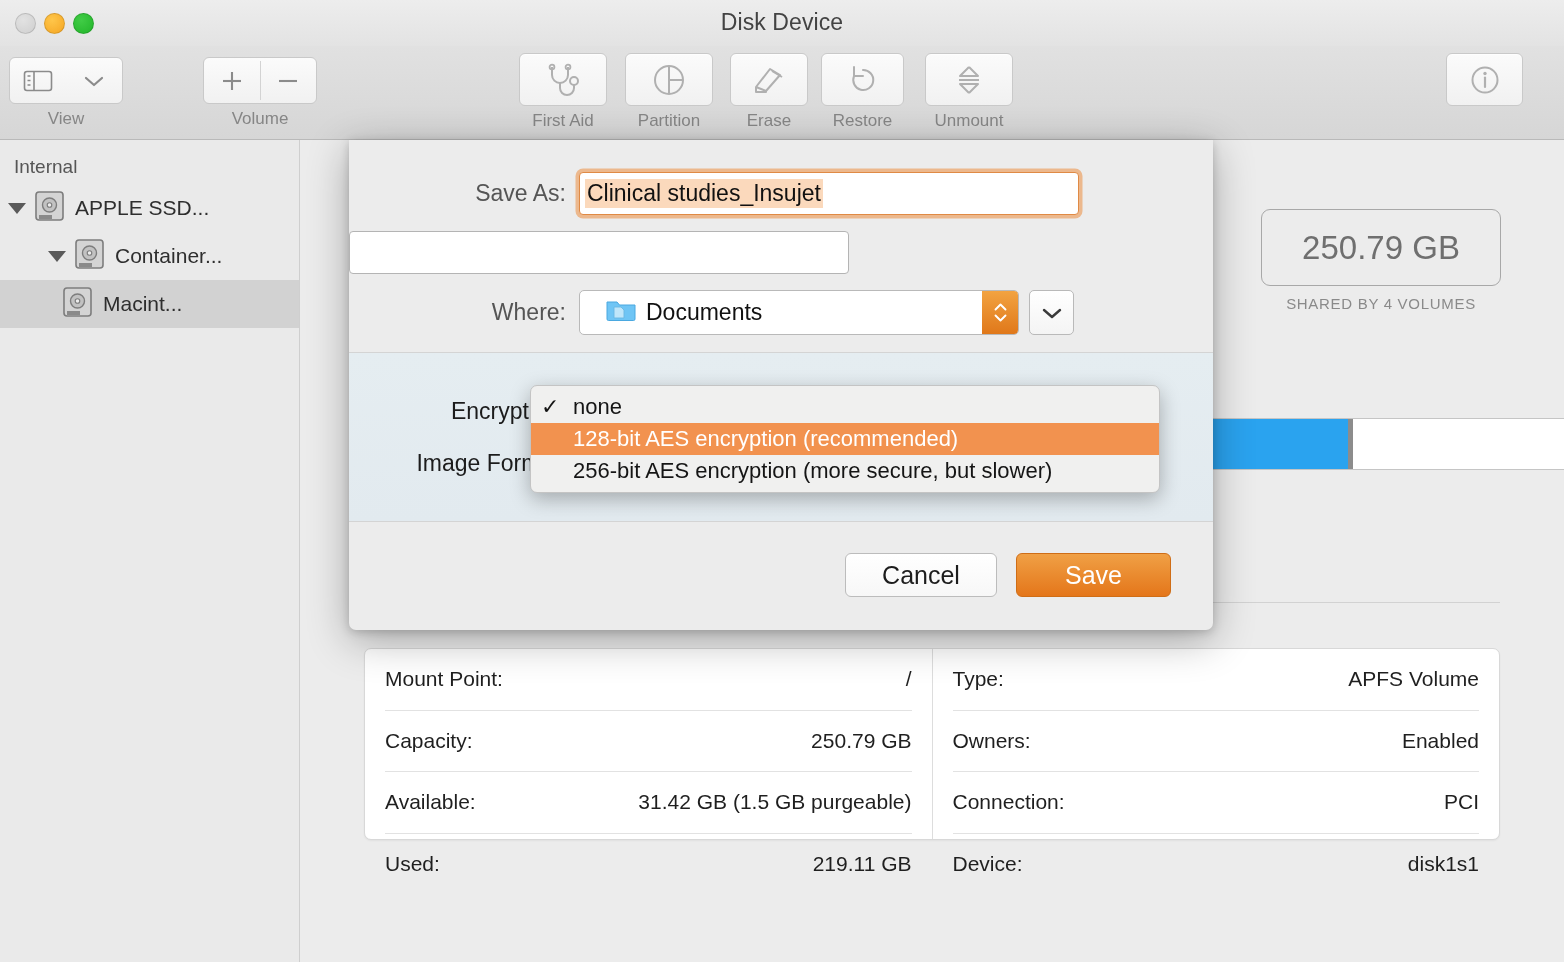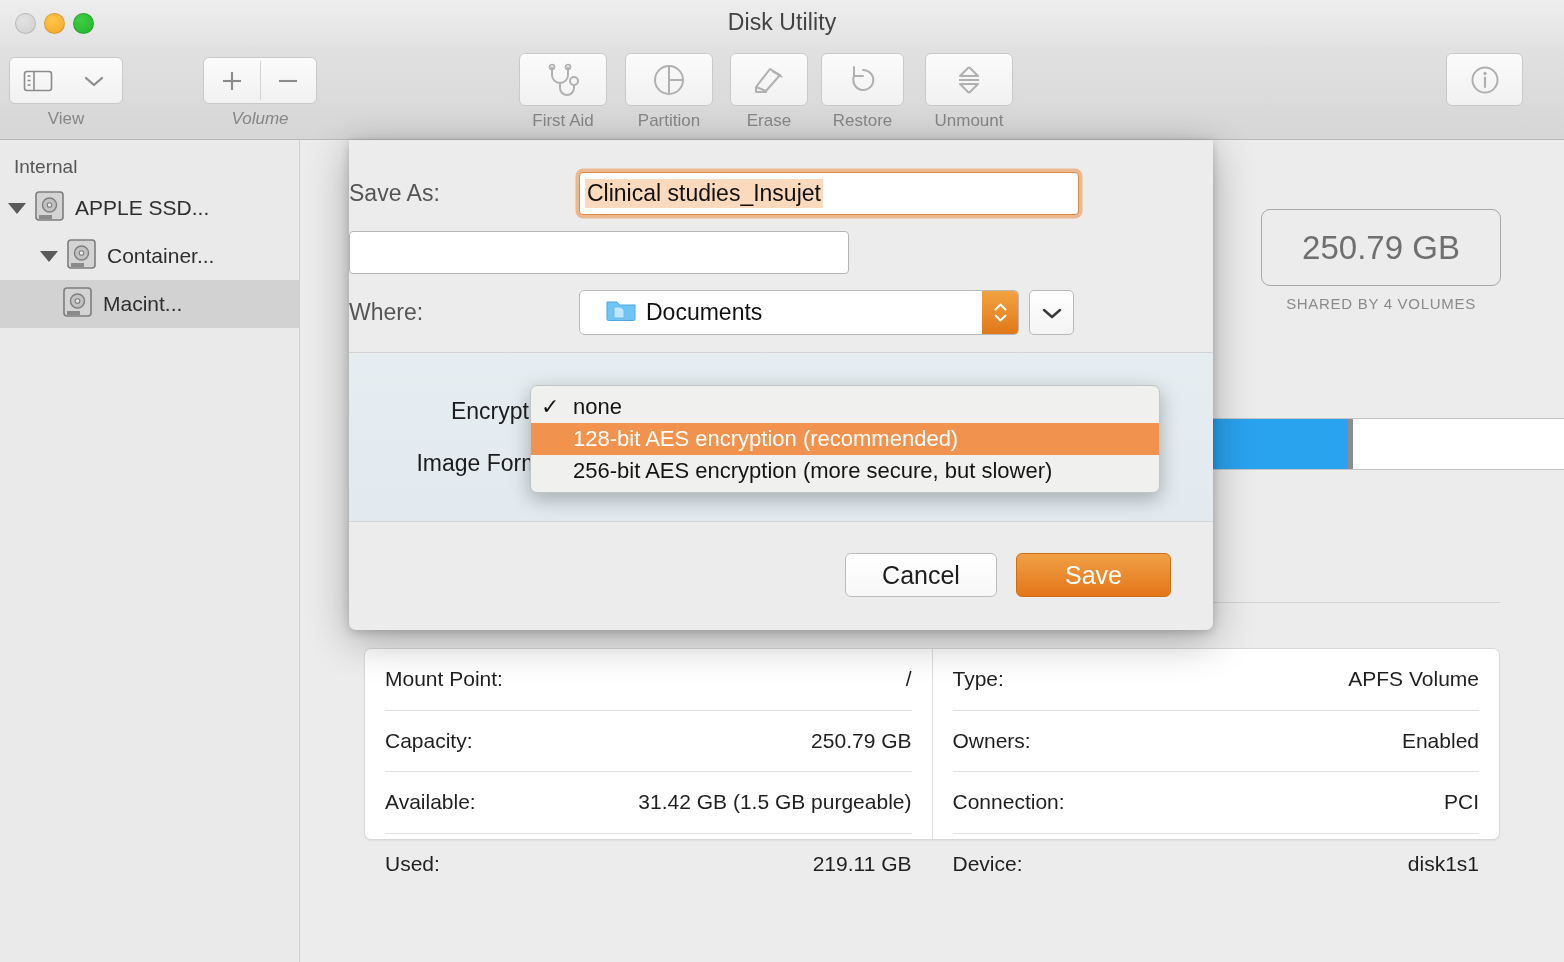--- a/index.html
+++ b/index.html
@@ -164,21 +164,21 @@
     width: 864px; height: 490px;
     background: #ececec;
     box-shadow: 0 10px 42px rgba(0,0,0,0.30), 0 2px 10px rgba(0,0,0,0.18);
     border-radius: 0 0 7px 7px;
   }
   .dlg-top { padding: 32px 0 0 0; height: 212px; }
   .dlg-field-row {
     display: flex; align-items: center; margin-bottom: 16px;
   }
   .dlg-label {
-    width: 230px; text-align: left; padding-right: 13px;
+    width: 230px; text-align: right; padding-right: 13px;
     font-size: 23px; color: #555555;
   }
   .dlg-input {
     width: 500px; height: 43px;
     background: #ffffff;
     border: 1px solid #b4b4b4; border-radius: 4px;
     display: flex; align-items: center;
     padding: 0 5px;
     font-size: 23px; color: #111111;
   }
@@ -281,21 +281,21 @@
 <body>
 
 <div id="app">
 
   <div class="titlebar">
     <div class="traffic">
       <div class="light close"></div>
       <div class="light min"></div>
       <div class="light max"></div>
     </div>
-    <div class="window-title">Disk Utility</div>
+    <div class="window-title">Disk Device</div>
   </div>
 
   <div class="toolbar">
 
     <div class="tb-item" style="left:9px; top:11px;">
       <div class="split-btn">
         <div class="split-half">
           <svg width="30" height="24" viewBox="0 0 30 24">
               <rect x="1.5" y="2.5" width="27" height="19" rx="2.5" fill="none" stroke="#8b8b8b" stroke-width="1.6"></rect>
               <line x1="11" y1="2.5" x2="11" y2="21.5" stroke="#8b8b8b" stroke-width="1.6"></line>
@@ -306,21 +306,21 @@
         </div>
         <div class="split-half">
           <svg width="22" height="14" viewBox="0 0 22 14">
               <polyline points="3,4 11,11 19,4" fill="none" stroke="#8b8b8b" stroke-width="2.2" stroke-linecap="round" stroke-linejoin="round"></polyline>
             </svg>
         </div>
       </div>
       <div class="tb-label">View</div>
     </div>
 
-    <div class="tb-item" style="left:203px; top:11px;font-style:italic;">
+    <div class="tb-item" style="left:203px; top:11px;">
       <div class="split-btn">
         <div class="split-half">
           <svg width="26" height="26" viewBox="0 0 26 26">
               <line x1="13" y1="4" x2="13" y2="22" stroke="#8b8b8b" stroke-width="2.1"></line>
               <line x1="4" y1="13" x2="22" y2="13" stroke="#8b8b8b" stroke-width="2.1"></line>
             </svg>
         </div>
         <div class="split-div"></div>
         <div class="split-half">
           <svg width="26" height="26" viewBox="0 0 26 26">
@@ -408,21 +408,21 @@
         <svg width="31" height="34" viewBox="0 0 31 34">
             <rect x="2" y="3" width="27" height="28" rx="3" fill="#d4d4d4" stroke="#7d7d7d" stroke-width="1.6"></rect>
             <circle cx="15.5" cy="16" r="7" fill="#c2c2c2" stroke="#7d7d7d" stroke-width="1.4"></circle>
             <circle cx="15.5" cy="16" r="2.3" fill="#ececec" stroke="#7d7d7d" stroke-width="1.1"></circle>
             <rect x="5" y="26" width="13" height="4" fill="#8a8a8a"></rect>
           </svg>
       </span>
       <span>APPLE SSD...</span>
     </div>
 
-    <div class="sb-row" style="padding-left:40px;">
+    <div class="sb-row" style="padding-left:40px;margin-left:8px;">
       <div class="tri"></div>
       <span class="disk-ico">
         <svg width="31" height="34" viewBox="0 0 31 34">
             <rect x="2" y="3" width="27" height="28" rx="3" fill="#d4d4d4" stroke="#7d7d7d" stroke-width="1.6"></rect>
             <circle cx="15.5" cy="16" r="7" fill="#c2c2c2" stroke="#7d7d7d" stroke-width="1.4"></circle>
             <circle cx="15.5" cy="16" r="2.3" fill="#ececec" stroke="#7d7d7d" stroke-width="1.1"></circle>
             <rect x="5" y="26" width="13" height="4" fill="#8a8a8a"></rect>
           </svg>
       </span>
       <span>Container...</span>

